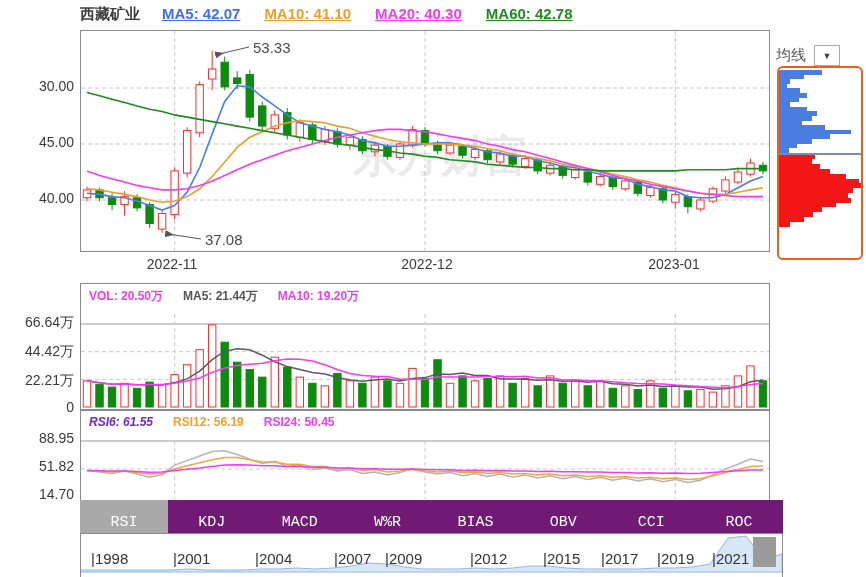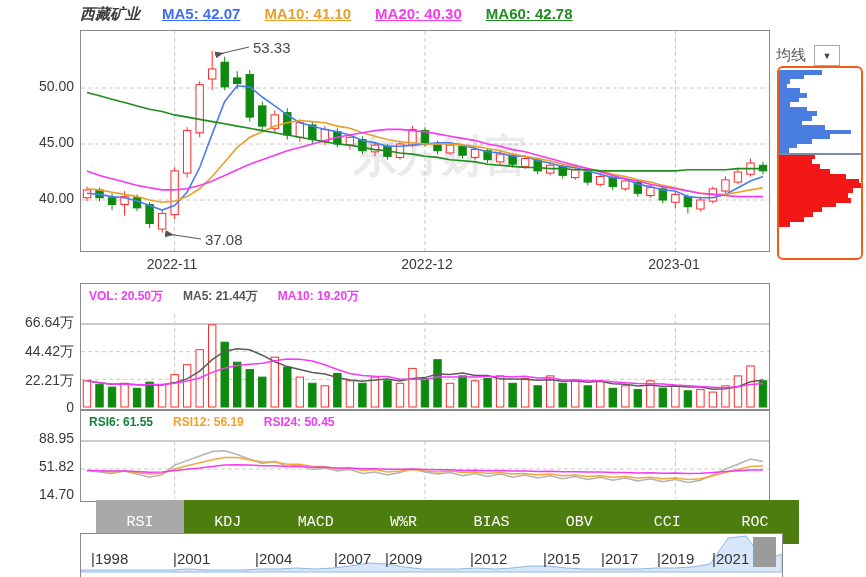--- a/index.html
+++ b/index.html
@@ -1,37 +1,37 @@
 <!DOCTYPE html>
 <html><head>
 <meta charset="utf-8">
 <style>
   html,body{margin:0;padding:0;background:#fff;}
   #app{position:relative;width:866px;height:577px;background:#fff;overflow:hidden;
        font-family:"Liberation Sans",sans-serif;}
   #header{position:absolute;left:80px;top:5px;display:flex;gap:22px;align-items:baseline;}
-  #stock-title{font-size:15px;font-weight:bold;color:#3c3c3c;font-style:italic;}
+  #stock-title{font-size:15px;font-weight:bold;color:#3c3c3c;}
   .ma-label{font-size:15px;font-weight:bold;text-decoration:underline;}
   .pane{position:absolute;border:1px solid #8a8a8a;background:#fff;}
   .pane-labels{position:absolute;left:8px;top:4px;display:flex;gap:20px;white-space:nowrap;}
   .pane-labels span{font-size:12px;font-weight:bold;}
   .ytick{position:absolute;width:74px;text-align:right;font-size:14px;color:#3a3a3a;}
   .xtick{position:absolute;width:64px;text-align:center;font-size:14px;color:#3a3a3a;}
   #ma-selector{position:absolute;left:776px;top:45px;display:flex;align-items:center;gap:8px;}
   #ma-selector-text{font-size:15px;color:#555;}
   #ma-dropdown{width:24px;height:19px;border:1px solid #aaa;background:#fff;display:flex;
                align-items:center;justify-content:center;font-size:9px;color:#444;cursor:pointer;}
   #chip-panel{position:absolute;left:777px;top:66px;width:82px;height:190px;border:2px solid #f25d16;
               border-radius:6px;background:#fff;overflow:hidden;display:flex;flex-direction:column;}
   #chip-hist{flex:1;display:flex;flex-direction:column;justify-content:flex-start;padding-top:2px;}
   #chip-hist .row{flex:0 0 auto;}
   #chip-button{height:27px;background:#f25d16;color:#fff;font-size:15px;font-weight:bold;
                display:flex;align-items:center;justify-content:center;letter-spacing:1px;}
-  #tab-bar{position:absolute;left:80px;top:500px;width:703px;height:44px;background:#4d7c0f;
-           display:flex;margin-left:16px;}
+  #tab-bar{position:absolute;left:80px;top:500px;width:703px;height:44px;background:#701a75;
+           display:flex;}
   .tab{flex:1;display:flex;align-items:center;justify-content:center;color:#fff;
        font-family:"Liberation Mono",monospace;font-size:15px;cursor:pointer;}
   .tab.selected{background:#a9a9a9;}
   #timeline{position:absolute;left:80px;top:533px;width:701px;height:43px;border:1px solid #8a8a8a;
             background:#fff;overflow:hidden;}
   .year-label{position:absolute;top:16px;font-size:15px;color:#333;white-space:nowrap;}
   #range-handle{position:absolute;left:753px;top:537px;width:23px;height:30px;background:#9b9b9b;}
 </style>
 </head>
 <body>
@@ -176,21 +176,21 @@
           <polyline points="6.0,157.8 18.5,158.9 31.0,161.2 43.6,163.4 56.1,165.6 68.6,169.0 81.1,171.2 93.6,170.1 106.1,165.6 118.7,157.8 131.2,145.5 143.7,130.9 156.2,116.4 168.7,106.3 181.3,100.7 193.8,95.1 206.3,91.7 218.8,89.5 231.3,90.6 243.9,91.7 256.4,95.1 268.9,97.3 281.4,101.8 293.9,105.2 306.4,108.5 319.0,110.8 331.5,111.9 344.0,113.0 356.5,113.0 369.0,113.0 381.6,114.1 394.1,115.2 406.6,117.5 419.1,119.7 431.6,123.1 444.1,125.3 456.7,127.6 469.2,129.8 481.7,133.2 494.2,135.4 506.7,137.6 519.3,139.9 531.8,143.2 544.3,145.5 556.8,148.8 569.3,151.1 581.9,154.4 594.4,156.7 606.9,160.0 619.4,162.3 631.9,163.4 644.4,163.4 657.0,161.2 669.5,158.9 682.0,156.7" fill="none" stroke="#e8a02a" stroke-width="1.6"></polyline>
           <polyline points="6.0,139.9 18.5,144.4 31.0,147.7 43.6,151.1 56.1,154.4 68.6,156.7 81.1,158.9 93.6,158.9 106.1,157.8 118.7,154.4 131.2,150.0 143.7,144.4 156.2,138.8 168.7,133.2 181.3,128.7 193.8,124.2 206.3,119.7 218.8,116.4 231.3,113.0 243.9,109.6 256.4,106.3 268.9,104.0 281.4,101.8 293.9,99.6 306.4,98.4 319.0,98.4 331.5,99.6 344.0,100.7 356.5,102.9 369.0,105.2 381.6,107.4 394.1,109.6 406.6,113.0 419.1,115.2 431.6,118.6 444.1,120.8 456.7,124.2 469.2,127.6 481.7,130.9 494.2,134.3 506.7,137.6 519.3,141.0 531.8,144.4 544.3,147.7 556.8,150.0 569.3,153.3 581.9,155.6 594.4,157.8 606.9,160.0 619.4,162.3 631.9,163.4 644.4,164.5 657.0,165.6 669.5,165.6 682.0,165.6" fill="none" stroke="#f53af5" stroke-width="1.6"></polyline>
           <polyline points="6.0,61.5 18.5,64.8 31.0,68.2 43.6,71.6 56.1,74.9 68.6,78.3 81.1,80.5 93.6,83.9 106.1,86.1 118.7,88.4 131.2,90.6 143.7,92.8 156.2,95.1 168.7,97.3 181.3,99.6 193.8,101.8 206.3,104.0 218.8,106.3 231.3,108.5 243.9,110.8 256.4,113.0 268.9,114.1 281.4,116.4 293.9,118.6 306.4,119.7 319.0,122.0 331.5,123.1 344.0,125.3 356.5,126.4 369.0,128.7 381.6,129.8 394.1,130.9 406.6,133.2 419.1,134.3 431.6,135.4 444.1,136.5 456.7,136.5 469.2,137.6 481.7,137.6 494.2,138.8 506.7,138.8 519.3,139.9 531.8,139.9 544.3,139.9 556.8,139.9 569.3,139.9 581.9,139.9 594.4,139.9 606.9,138.8 619.4,138.8 631.9,138.8 644.4,138.8 657.0,137.6 669.5,137.6 682.0,137.6" fill="none" stroke="#1e8c1e" stroke-width="1.6"></polyline>
           <line x1="168" y1="16" x2="135.1851851851852" y2="23.704000000000022" stroke="#555" marker-end="url(#arw)"></line>
           <text x="172" y="22" font-size="15" fill="#4a4a4a">53.33</text>
           <line x1="120" y1="208" x2="85.11111111111111" y2="202.704" stroke="#555" marker-end="url(#arw)"></line>
           <text x="124" y="214" font-size="15" fill="#4a4a4a">37.08</text>
         </svg></div>
   </div>
   <div id="main-yticks" style="position: absolute; left: 0px; top: 0px;">
-      <span class="ytick" style="top: 78px; left: 0px; position: absolute;">50.00</span>
+      <span class="ytick" style="top: 78px; left: 0px; position: absolute;">30.00</span>
       <span class="ytick" style="top: 134px; left: 0px; position: absolute;">45.00</span>
       <span class="ytick" style="top: 190px; left: 0px; position: absolute;">40.00</span>
     </div>
   <div id="main-xticks" style="position: absolute; left: 0px; top: 0px;">
       <span class="xtick" style="left: 140px; top: 256px;">2022-11</span>
       <span class="xtick" style="left: 395px; top: 256px;">2022-12</span>
       <span class="xtick" style="left: 642px; top: 256px;">2023-01</span>
     </div>
 
   <div id="ma-selector">
@@ -312,21 +312,21 @@
   </div>
   <div id="vol-yticks" style="position: absolute; left: 0px; top: 0px;">
       <span class="ytick" style="top: 314px; left: 0px; position: absolute;">66.64万</span>
       <span class="ytick" style="top: 343px; left: 0px; position: absolute;">44.42万</span>
       <span class="ytick" style="top: 372px; left: 0px; position: absolute; text-align: right;">22.21万</span>
       <span class="ytick" style="top: 399px; left: 0px; position: absolute;">0</span>
     </div>
 
   <div class="pane" style="left:80px;top:410px;width:688px;height:90px;">
     <div class="pane-labels" id="rsi-labels">
-        <span style="color: #15803d;">RSI6: 61.55</span>
+        <span style="color: #6d28d9; font-style: italic;">RSI6: 61.55</span>
         <span style="color: rgb(240, 160, 42);">RSI12: 56.19</span>
         <span style="color: rgb(245, 58, 245);">RSI24: 50.45</span>
       </div>
     <div id="rsi-svg"><svg width="688" height="90" viewBox="0 0 688 90">
           <line x1="0" y1="30" x2="688" y2="30" stroke="#999"></line>
           <line x1="0" y1="58" x2="688" y2="58" stroke="#c8c8c8" stroke-dasharray="4,3"></line>
           <line x1="93.62962962962963" y1="30" x2="93.62962962962963" y2="88" stroke="#c8c8c8" stroke-dasharray="4,3"></line>
           <line x1="344" y1="30" x2="344" y2="88" stroke="#c8c8c8" stroke-dasharray="4,3"></line>
           <line x1="594.3703703703704" y1="30" x2="594.3703703703704" y2="88" stroke="#c8c8c8" stroke-dasharray="4,3"></line>
           <polyline points="6.0,59.4 18.5,60.9 31.0,62.4 43.6,60.1 56.1,63.1 68.6,66.2 81.1,63.9 93.6,54.1 106.1,49.6 118.7,45.0 131.2,40.5 143.7,39.8 156.2,43.5 168.7,48.1 181.3,52.6 193.8,50.3 206.3,55.6 218.8,54.1 231.3,58.6 243.9,57.1 256.4,60.1 268.9,58.6 281.4,62.4 293.9,60.9 306.4,63.9 319.0,61.6 331.5,57.9 344.0,60.9 356.5,63.1 369.0,61.6 381.6,64.7 394.1,62.4 406.6,65.4 419.1,63.1 431.6,66.2 444.1,63.9 456.7,66.9 469.2,64.7 481.7,67.7 494.2,65.4 506.7,68.4 519.3,66.2 531.8,69.2 544.3,66.9 556.8,69.9 569.3,67.7 581.9,70.7 594.4,68.4 606.9,71.4 619.4,69.2 631.9,63.9 644.4,57.9 657.0,53.3 669.5,48.1 682.0,50.6" fill="none" stroke="#b3b3b3" stroke-width="1.5"></polyline>

